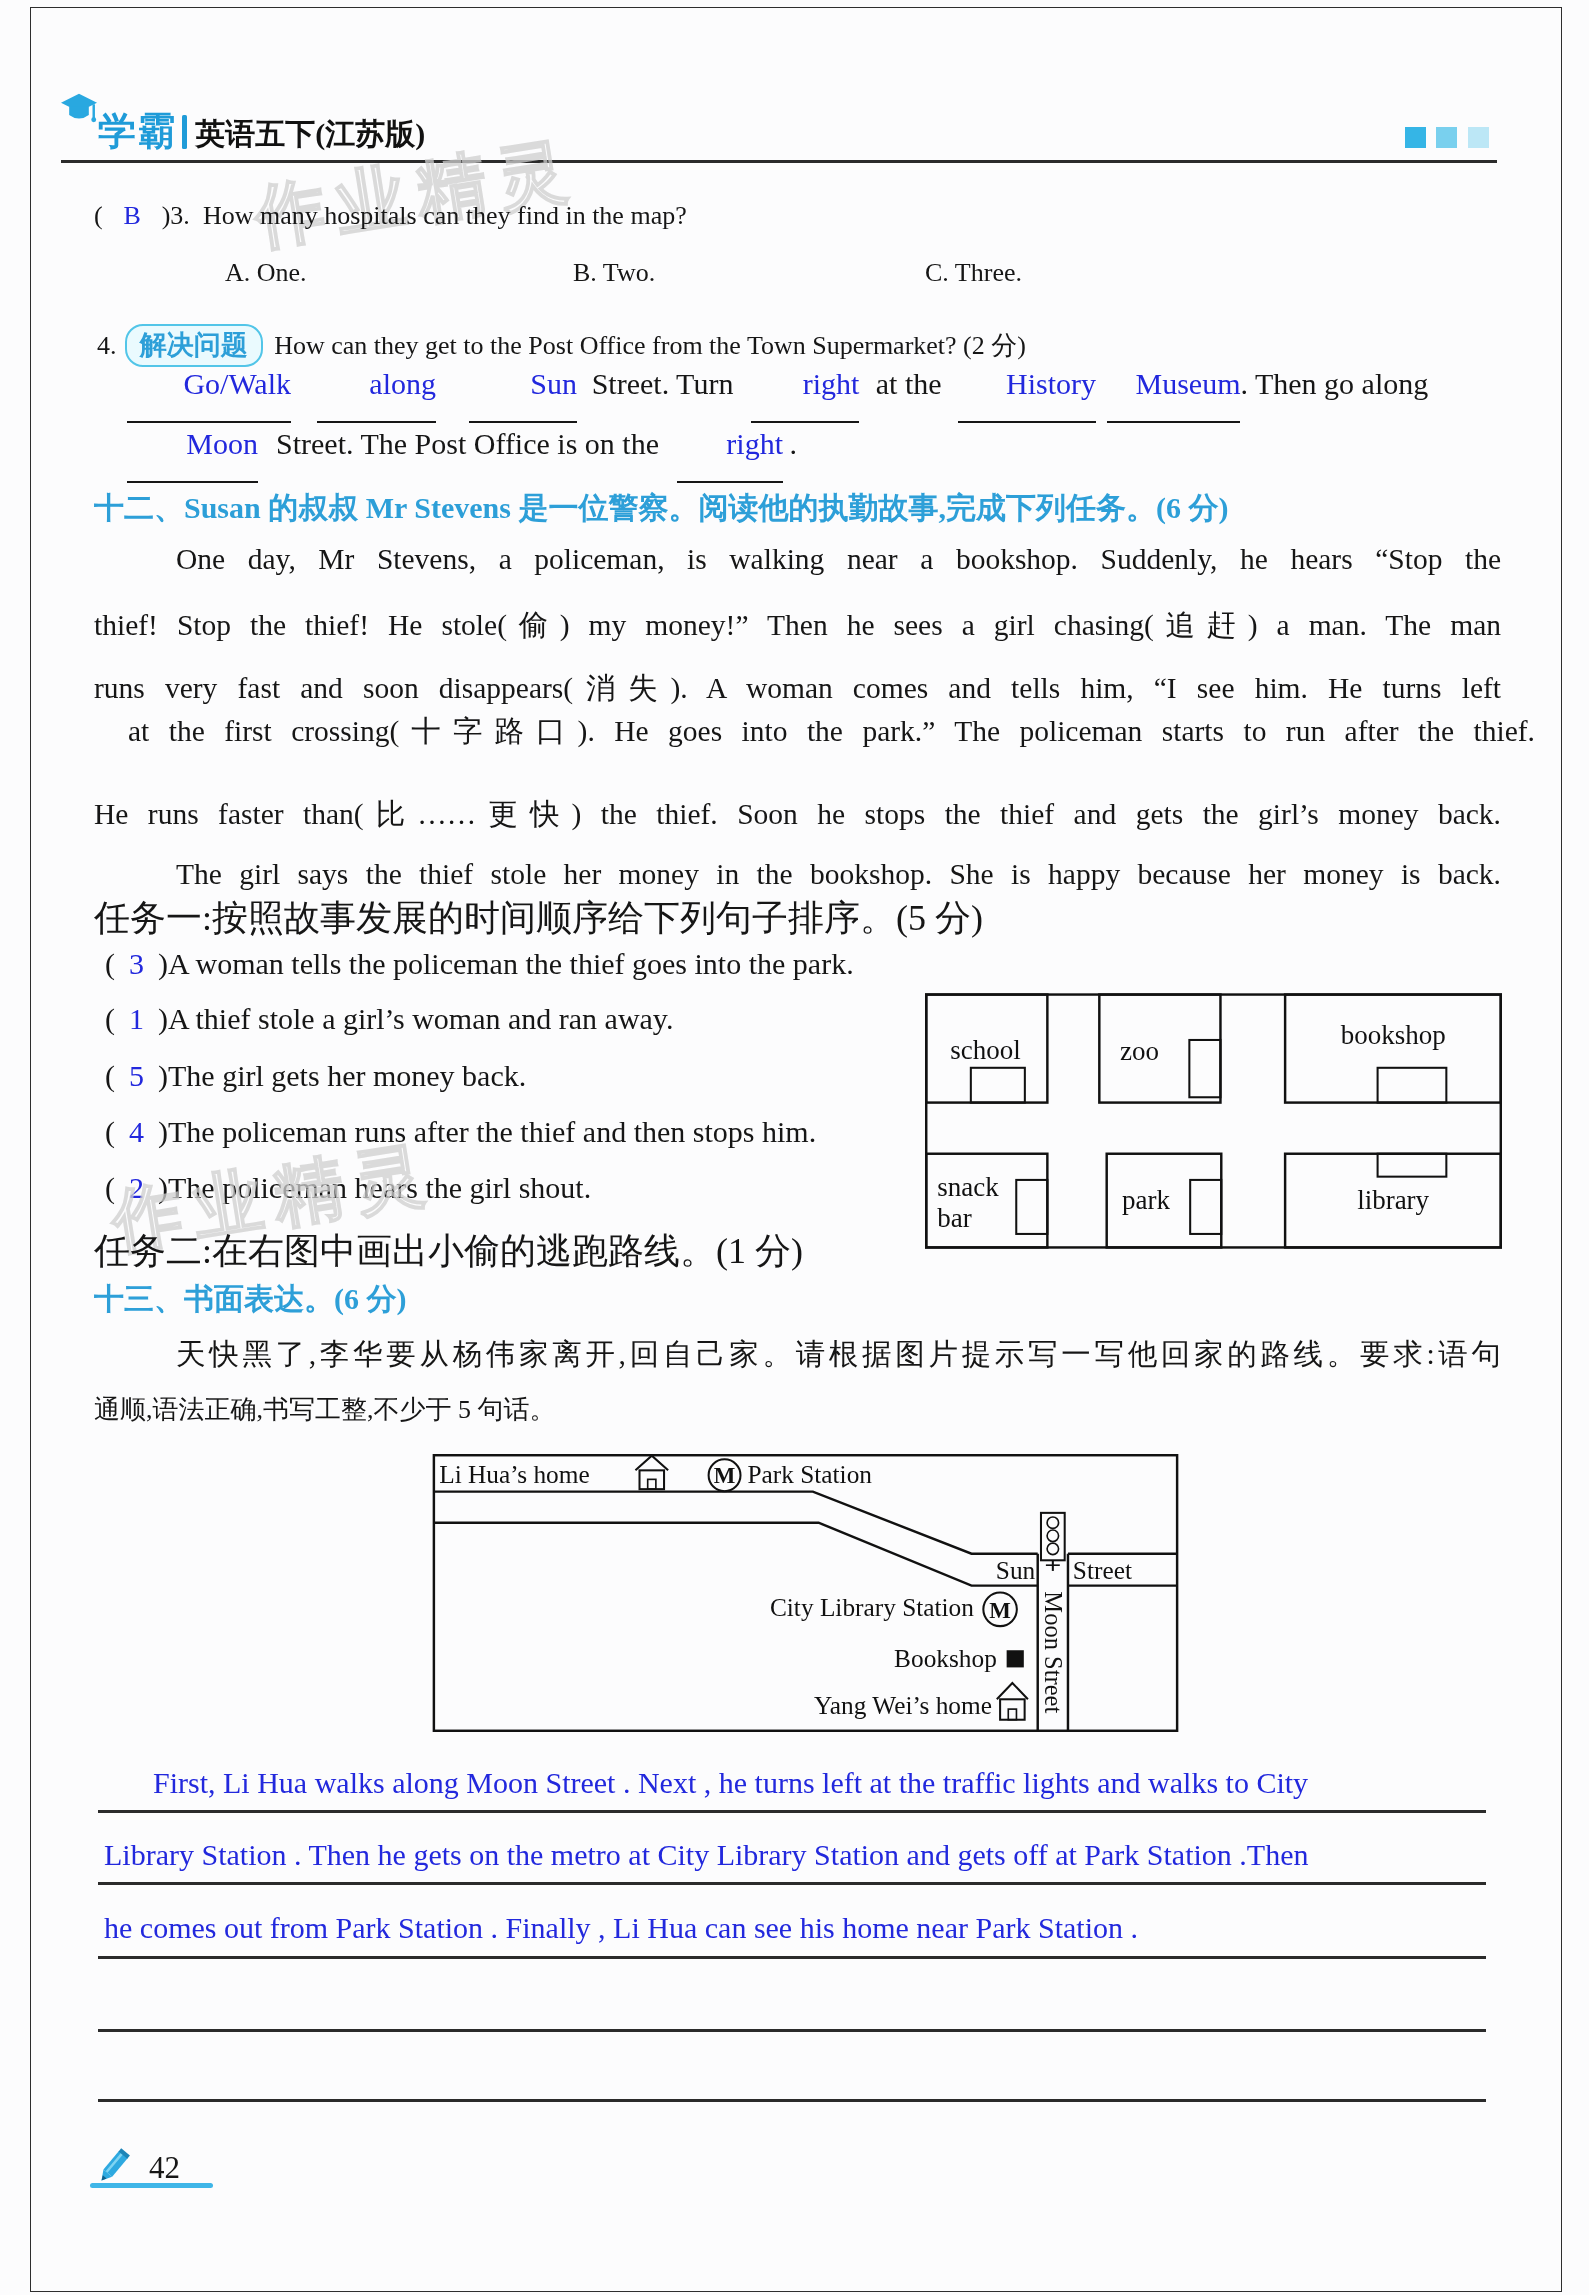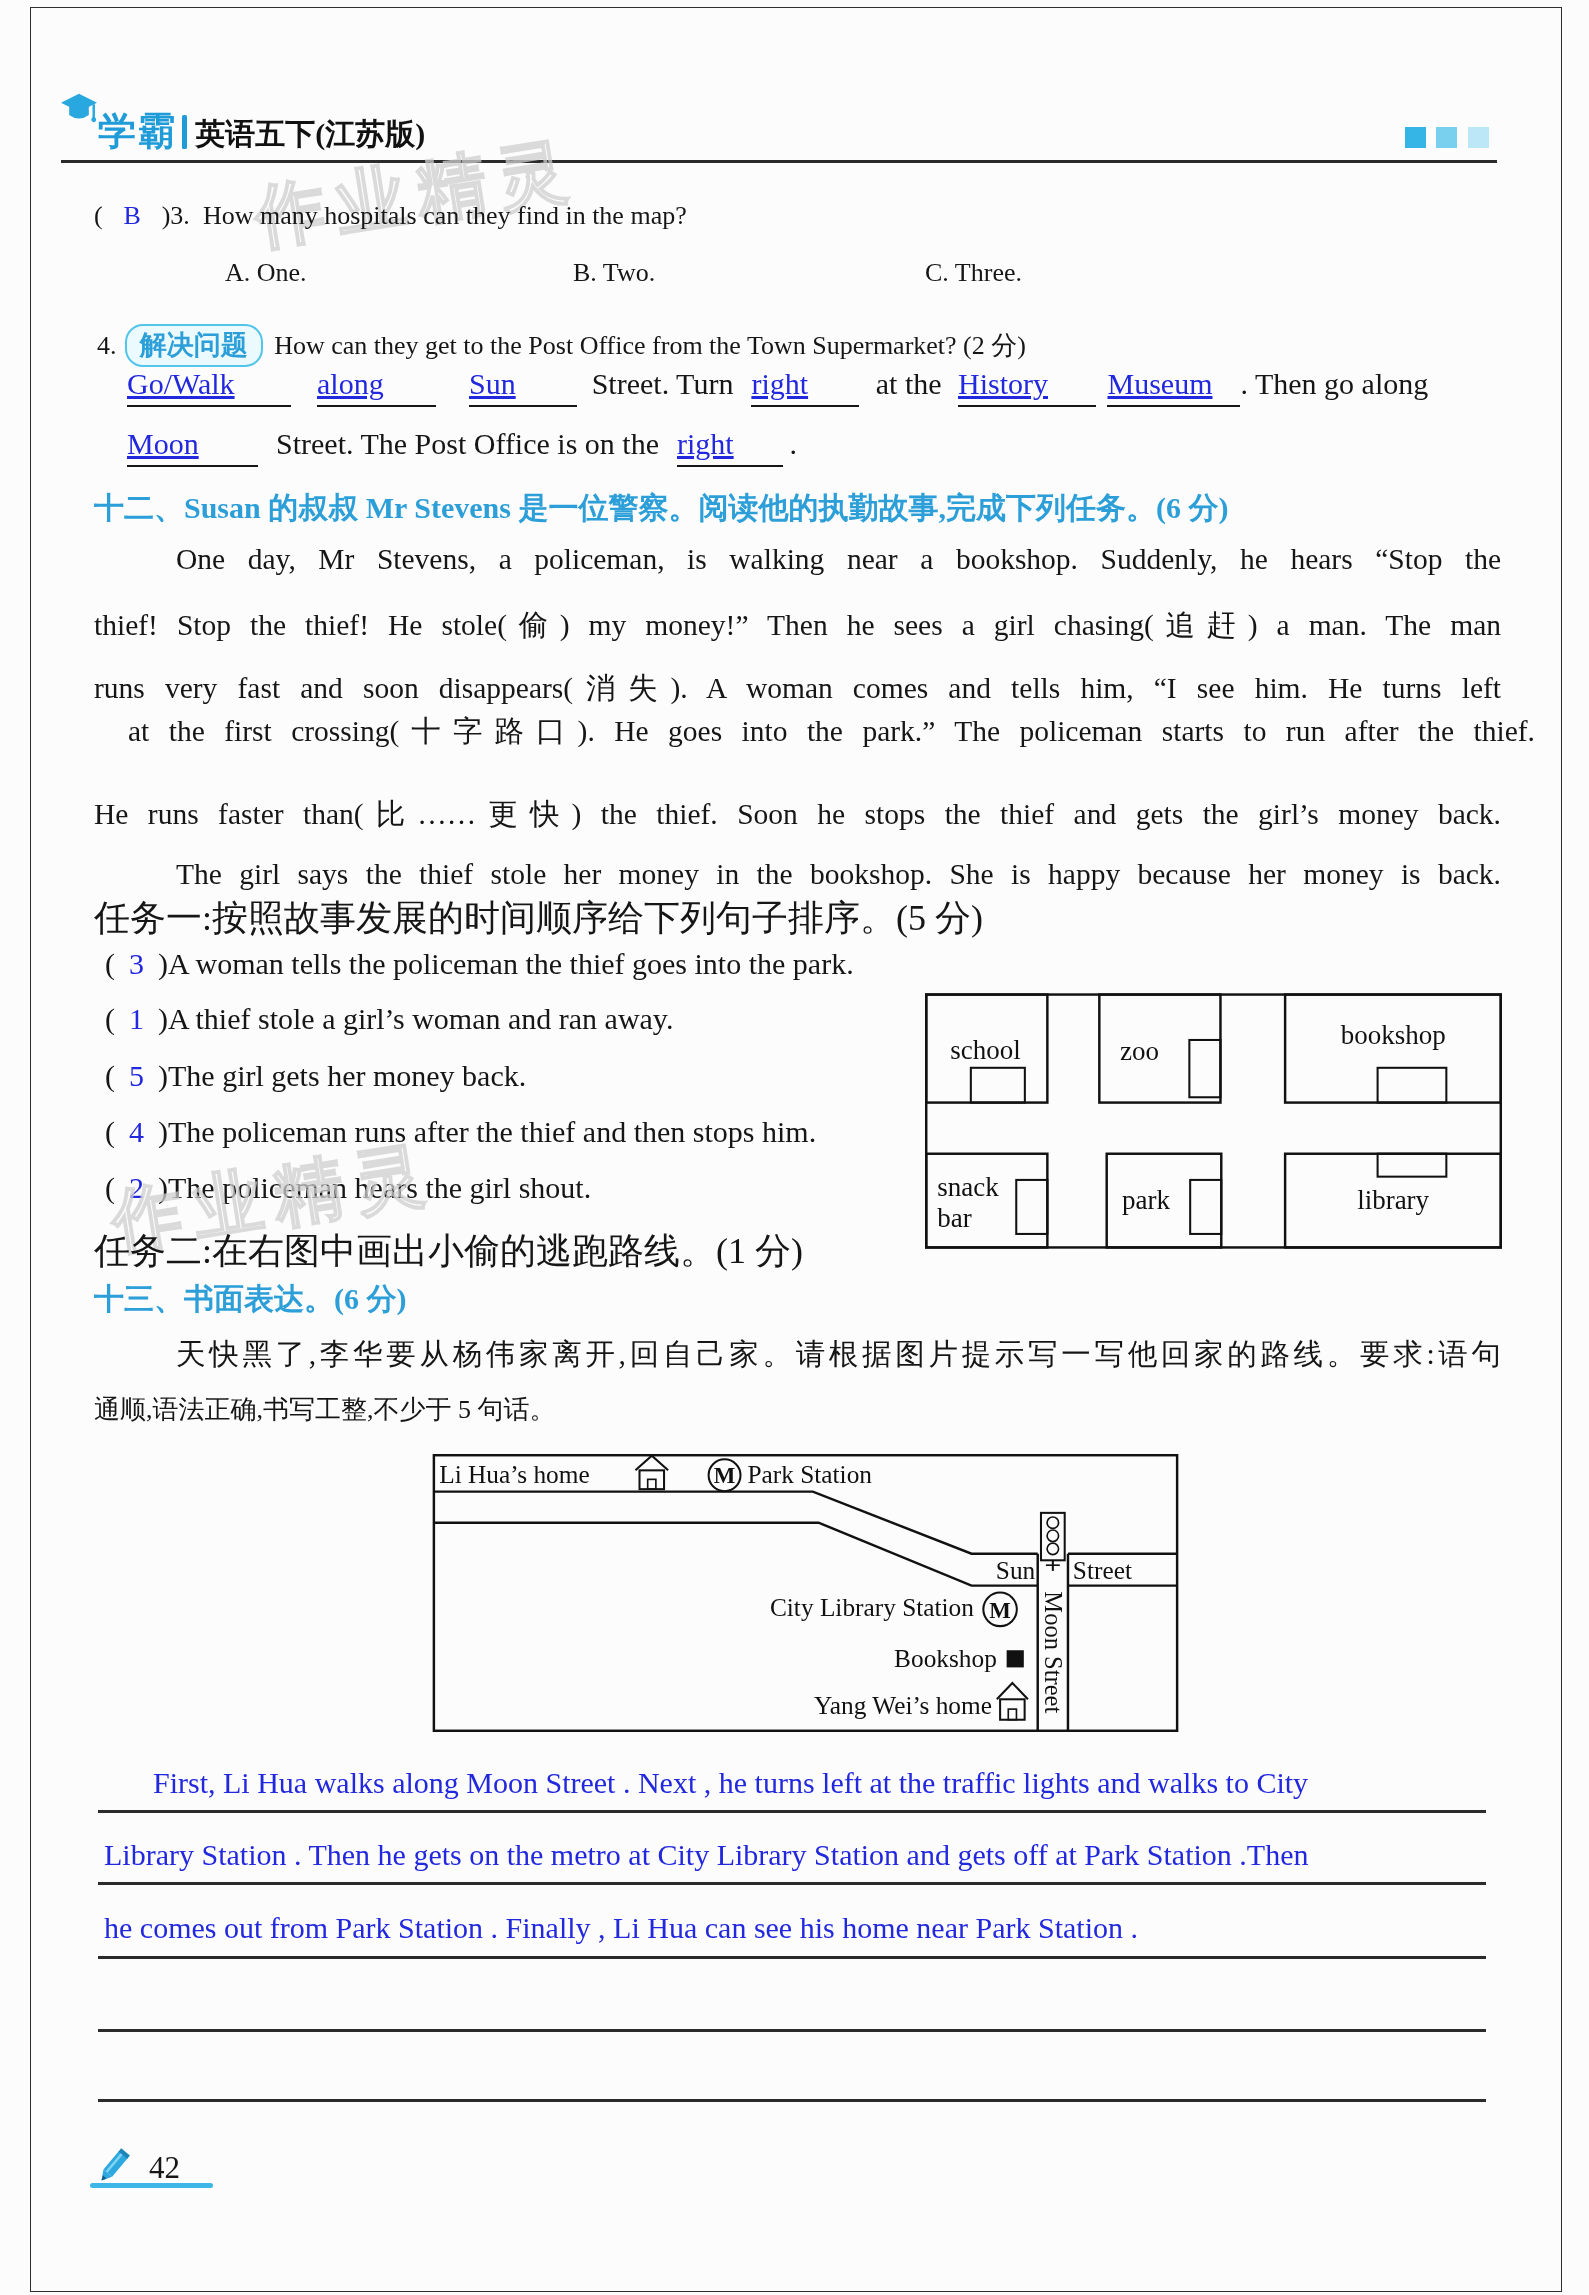--- a/index.html
+++ b/index.html
@@ -12,21 +12,21 @@
   .logo-text{font-size:38px;font-weight:bold;color:#1f9bd8;letter-spacing:1.6px;}
   .logo-divider{display:inline-block;width:4.9px;height:34px;background:#1f9bd8;margin:0 8.2px 0 4.9px;
                 vertical-align:-4.9px;border-radius:1.6px;}
   .page-title{font-size:30px;font-weight:bold;color:#111;}
   .sq{position:absolute;width:20.5px;height:20.5px;top:127px;}
   .bodytext{font-size:26px;}
   .passage-line{position:absolute;left:94px;width:1407px;font-size:29.5px;
                 text-align:justify;text-align-last:justify;white-space:normal;}
   .fillrow{position:absolute;display:flex;align-items:baseline;font-size:30px;}
   .blank{display:inline-block;border-bottom:2.5px solid #161616;color:#2228dd;
-         text-align:left;padding-bottom:4px;text-decoration:underline;}
+         text-align:right;padding-bottom:20px;}
   .badge{display:inline-block;border:2.5px solid #52c5e8;border-radius:18px;background:#eafafe;
          color:#2d9fd8;font-size:27px;font-weight:bold;padding:0.8px 13px 2.5px 13px;}
   .heading-cyan{position:absolute;left:94px;font-size:30px;font-weight:bold;color:#2d9fd8;}
   .task-heading{position:absolute;left:94px;font-size:36px;}
   .item{position:absolute;display:flex;align-items:baseline;font-size:30px;}
   .item .num{display:inline-block;width:43px;text-align:center;color:#2228dd;}
   .ansline{position:absolute;left:104px;width:1397px;font-size:30px;color:#2228dd;}
   .watermark{position:absolute;font-size:70px;font-weight:bold;letter-spacing:11.5px;
              color:transparent;-webkit-text-stroke:1.6px #cfcfcf;opacity:.75;
              font-family:"Liberation Sans",sans-serif;pointer-events:none;}

